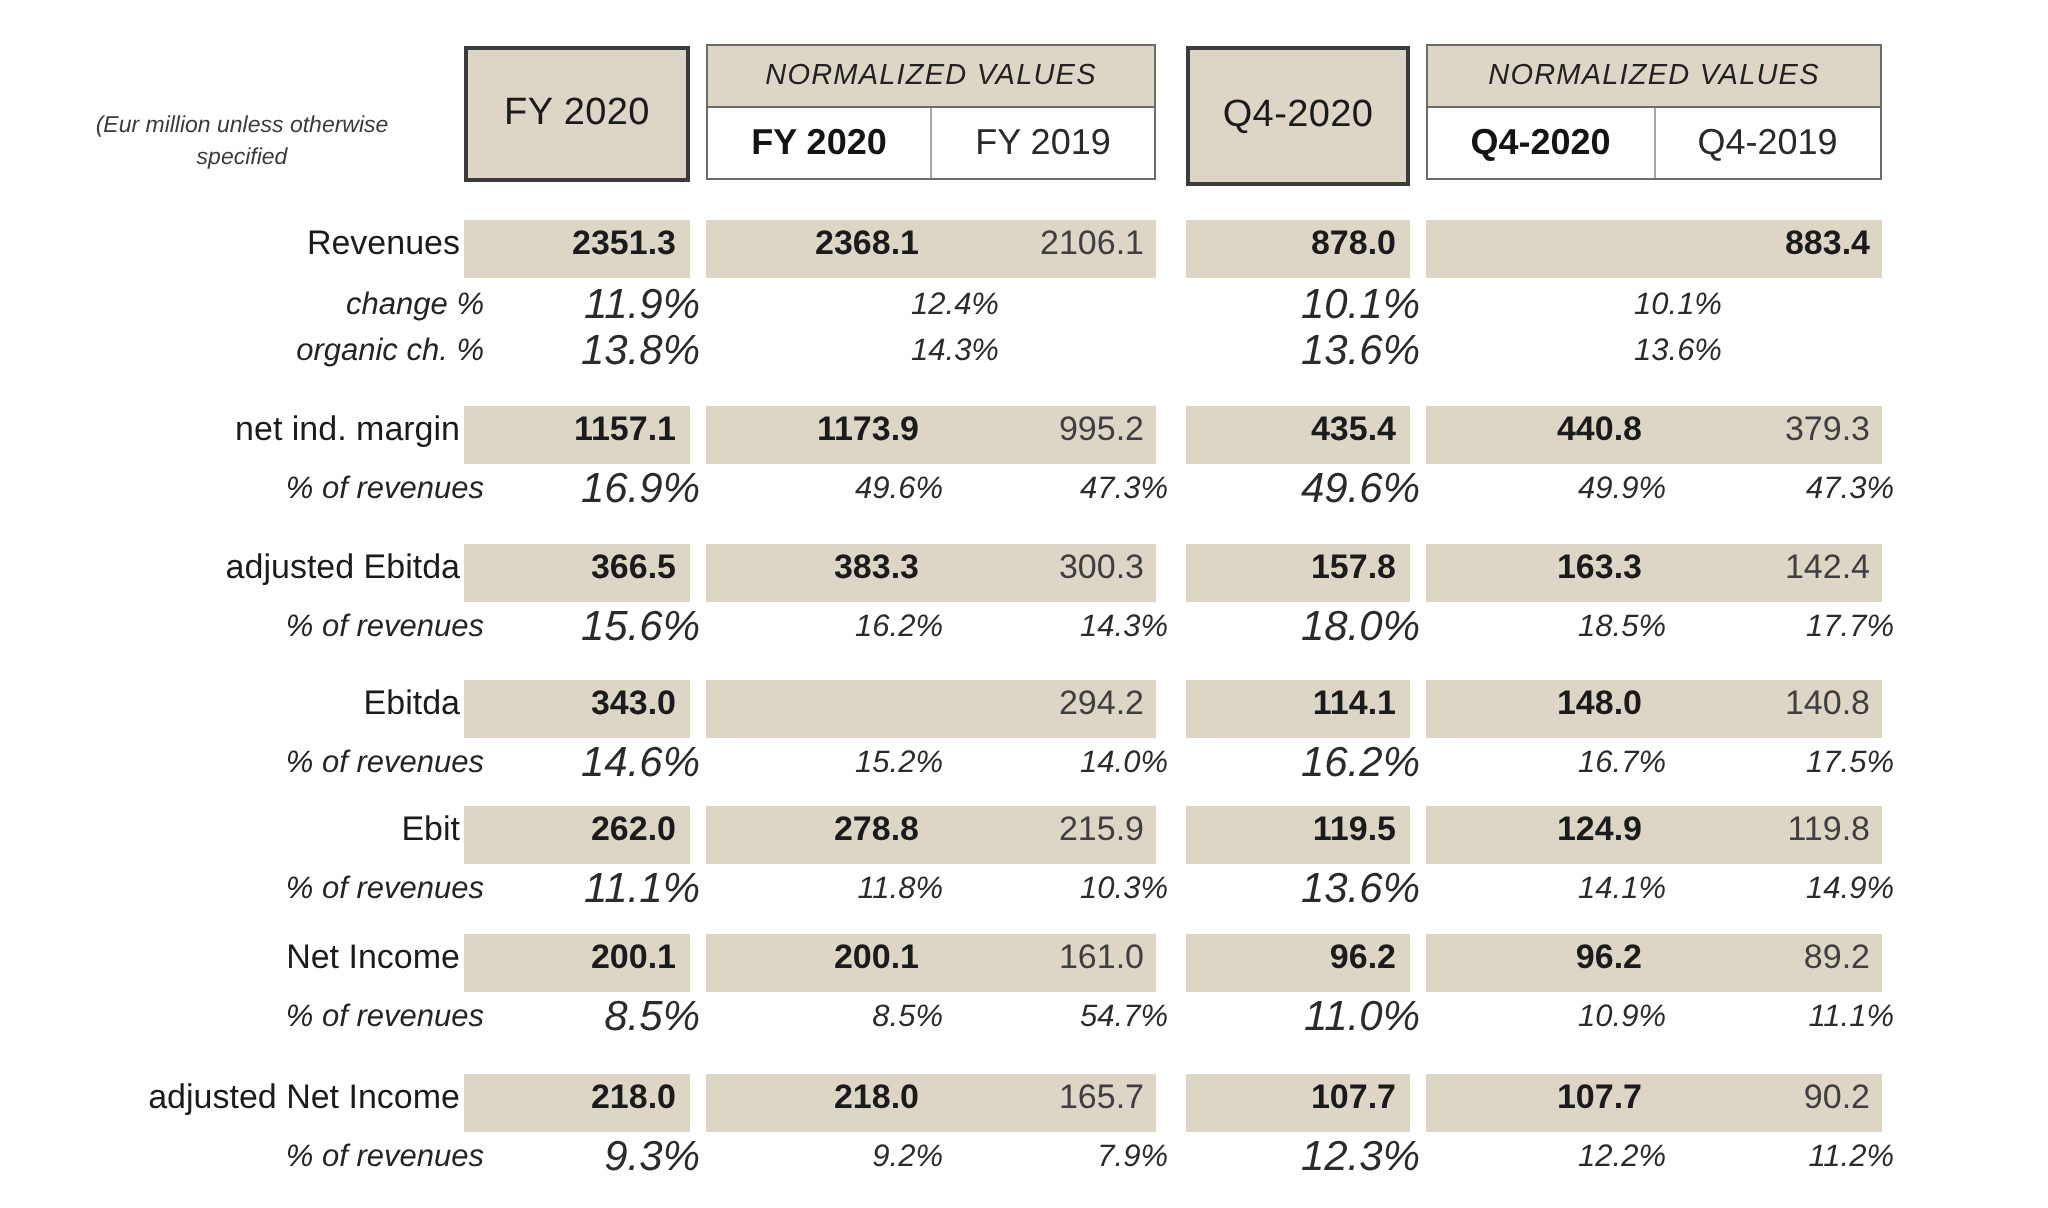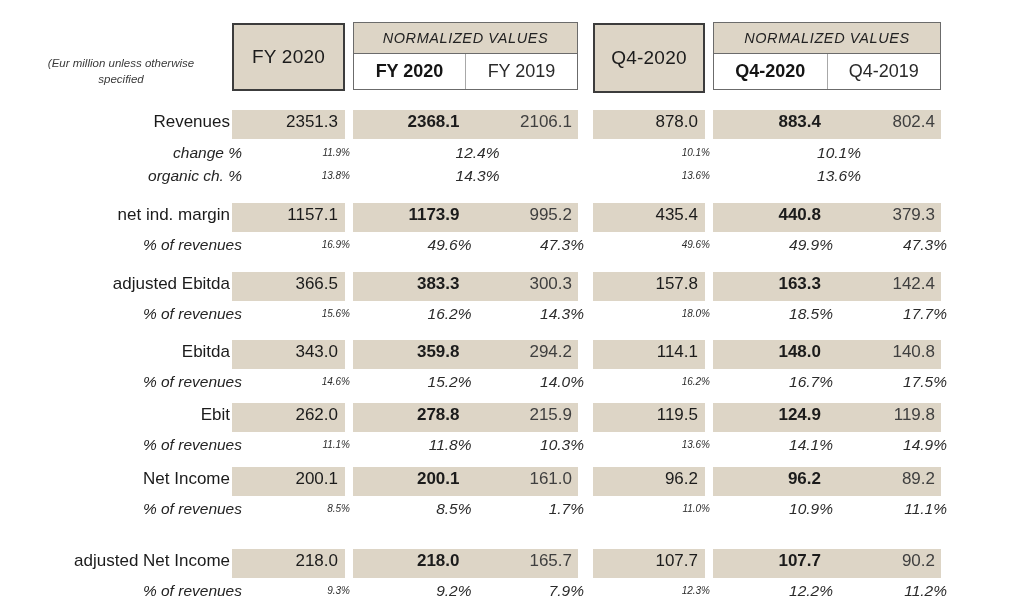--- a/index.html
+++ b/index.html
@@ -41,22 +41,22 @@
   .row{
     display:grid;
     grid-template-columns:232px 113px 8px 225px 15px 112px 8px 228px;
   }
   .row.main{height:29px;line-height:23px;}
   .row.pctc,.row.pct2{height:22px;line-height:22px;font-style:italic;margin-left:12px;}
   .lbl{text-align:right;padding-right:2px;font-size:17px;white-space:nowrap;}
   .pctc .lbl,.pct2 .lbl{font-size:15.5px;color:#242424;}
   .gap{}
   .val{text-align:right;padding-right:7px;font-size:17px;}
-  .main .val{font-weight:normal;background:var(--tan);}
-  .pctc .val,.pct2 .val{font-size:10px;color:#2b2b2b;}
+  .main .val{font-weight:bold;background:var(--tan);}
+  .pctc .val,.pct2 .val{font-size:21px;color:#2b2b2b;}
   .band{display:flex;}
   .main .band{background:var(--tan);}
   .sub{flex:1;text-align:right;padding-right:6px;font-size:17px;white-space:nowrap;}
   .main .sub.b1{font-weight:bold;}
   .main .sub.b2{color:#3f3f3f;}
   .pct2 .sub{font-size:15.5px;color:#2b2b2b;}
   .band.centered{display:block;text-align:center;}
   .band.centered .sub{padding-right:0;font-size:15.5px;color:#2b2b2b;}
 </style>
 </head>
@@ -97,21 +97,20 @@
         <div class="gap"></div>
         <div class="band">
           <div class="sub b1">2368.1</div>
           <div class="sub b2">2106.1</div>
         </div>
         <div class="gap"></div>
         <div class="val">878.0</div>
         <div class="gap"></div>
         <div class="band">
           <div class="sub b1">883.4</div>
-          <div class="sub b2">802.4</div>
         </div>
       </div>
       <div class="row pctc" style="margin-top: 3px;">
         <div class="lbl">change %</div>
         <div class="val">11.9%</div>
         <div class="gap"></div>
         <div class="band centered"><span class="sub">12.4%</span></div>
         <div class="gap"></div>
         <div class="val">10.1%</div>
         <div class="gap"></div>
@@ -189,21 +188,20 @@
         <div class="band">
           <div class="sub b1">18.5%</div>
           <div class="sub b2">17.7%</div>
         </div>
       </div>
       <div class="row main" style="margin-top: 15px;">
         <div class="lbl">Ebitda</div>
         <div class="val">343.0</div>
         <div class="gap"></div>
         <div class="band">
-          <div class="sub b1">359.8</div>
           <div class="sub b2">294.2</div>
         </div>
         <div class="gap"></div>
         <div class="val">114.1</div>
         <div class="gap"></div>
         <div class="band">
           <div class="sub b1">148.0</div>
           <div class="sub b2">140.8</div>
         </div>
       </div>
@@ -270,31 +268,31 @@
           <div class="sub b1">96.2</div>
           <div class="sub b2">89.2</div>
         </div>
       </div>
       <div class="row pct2" style="margin-top: 2px;">
         <div class="lbl">% of revenues</div>
         <div class="val">8.5%</div>
         <div class="gap"></div>
         <div class="band">
           <div class="sub b1">8.5%</div>
-          <div class="sub b2">1.7%</div>
+          <div class="sub b2">54.7%</div>
         </div>
         <div class="gap"></div>
         <div class="val">11.0%</div>
         <div class="gap"></div>
         <div class="band">
           <div class="sub b1">10.9%</div>
           <div class="sub b2">11.1%</div>
         </div>
       </div>
-      <div class="row main" style="margin-top: 29px;">
+      <div class="row main" style="margin-top: 17px;">
         <div class="lbl">adjusted Net Income</div>
         <div class="val">218.0</div>
         <div class="gap"></div>
         <div class="band">
           <div class="sub b1">218.0</div>
           <div class="sub b2">165.7</div>
         </div>
         <div class="gap"></div>
         <div class="val">107.7</div>
         <div class="gap"></div>

